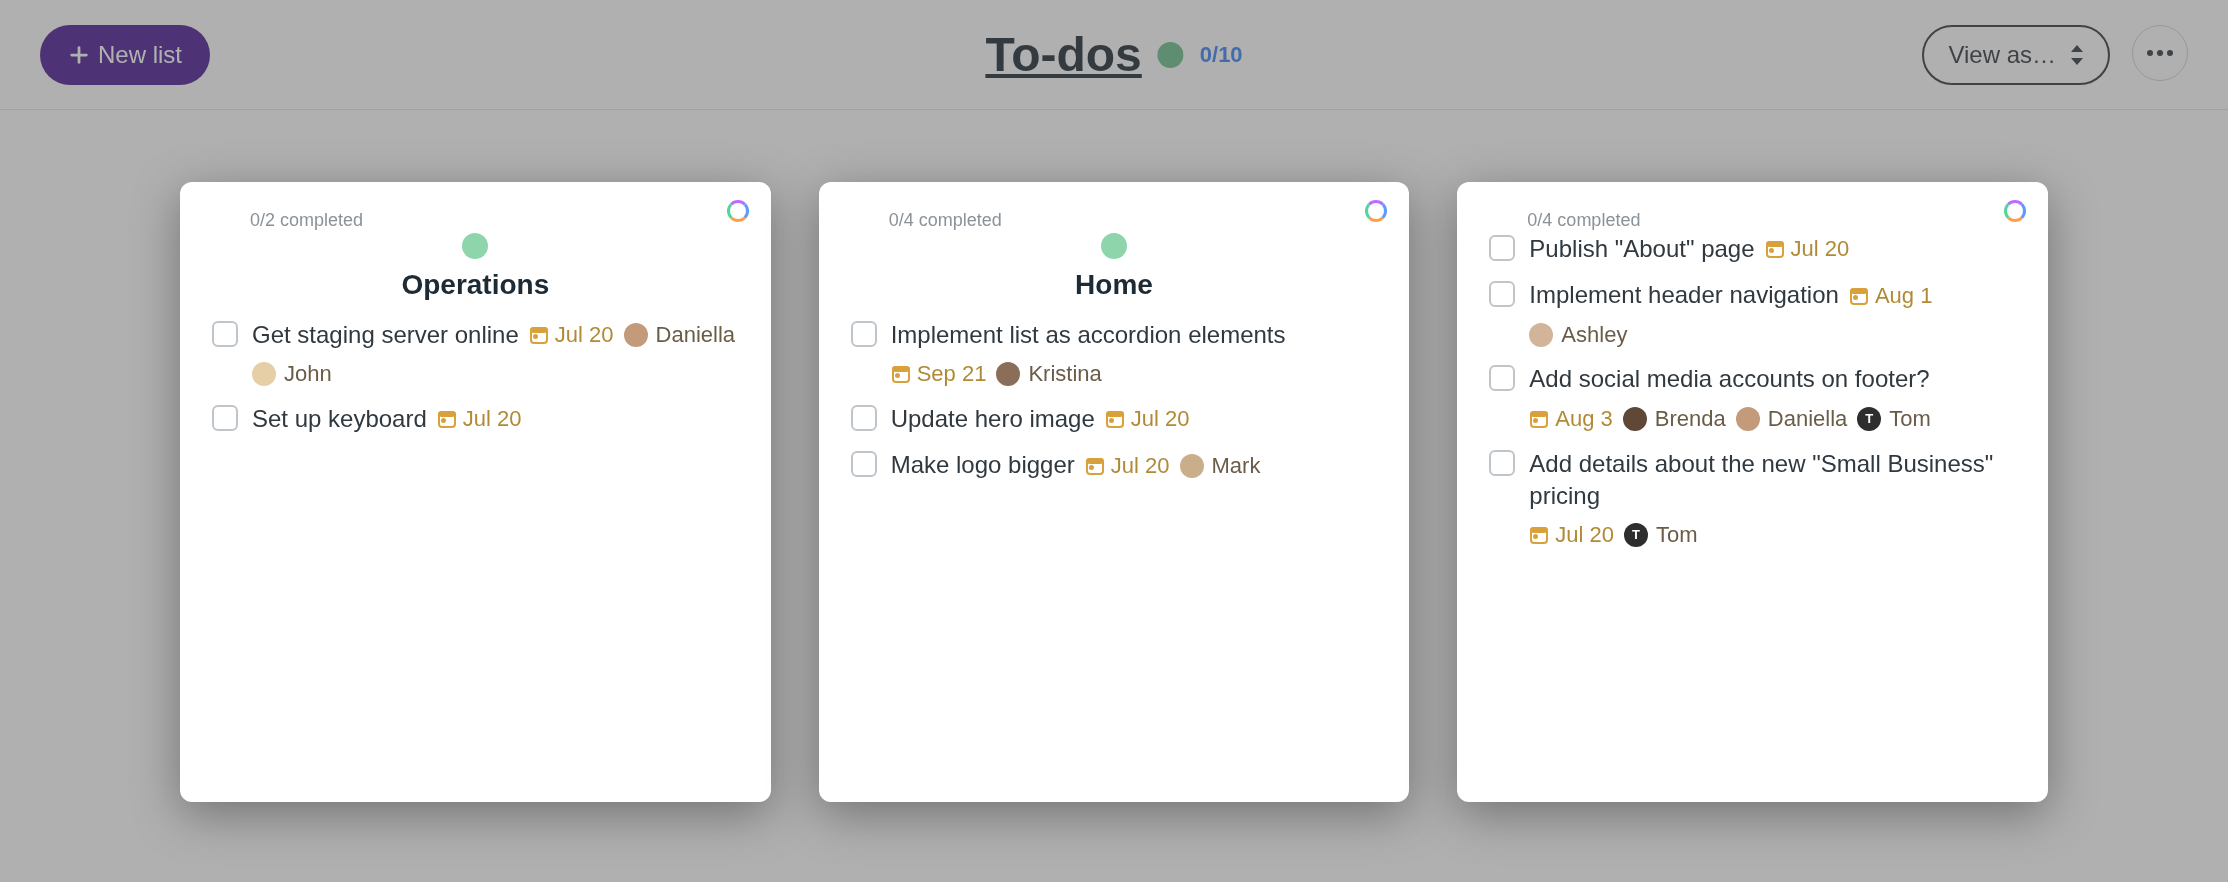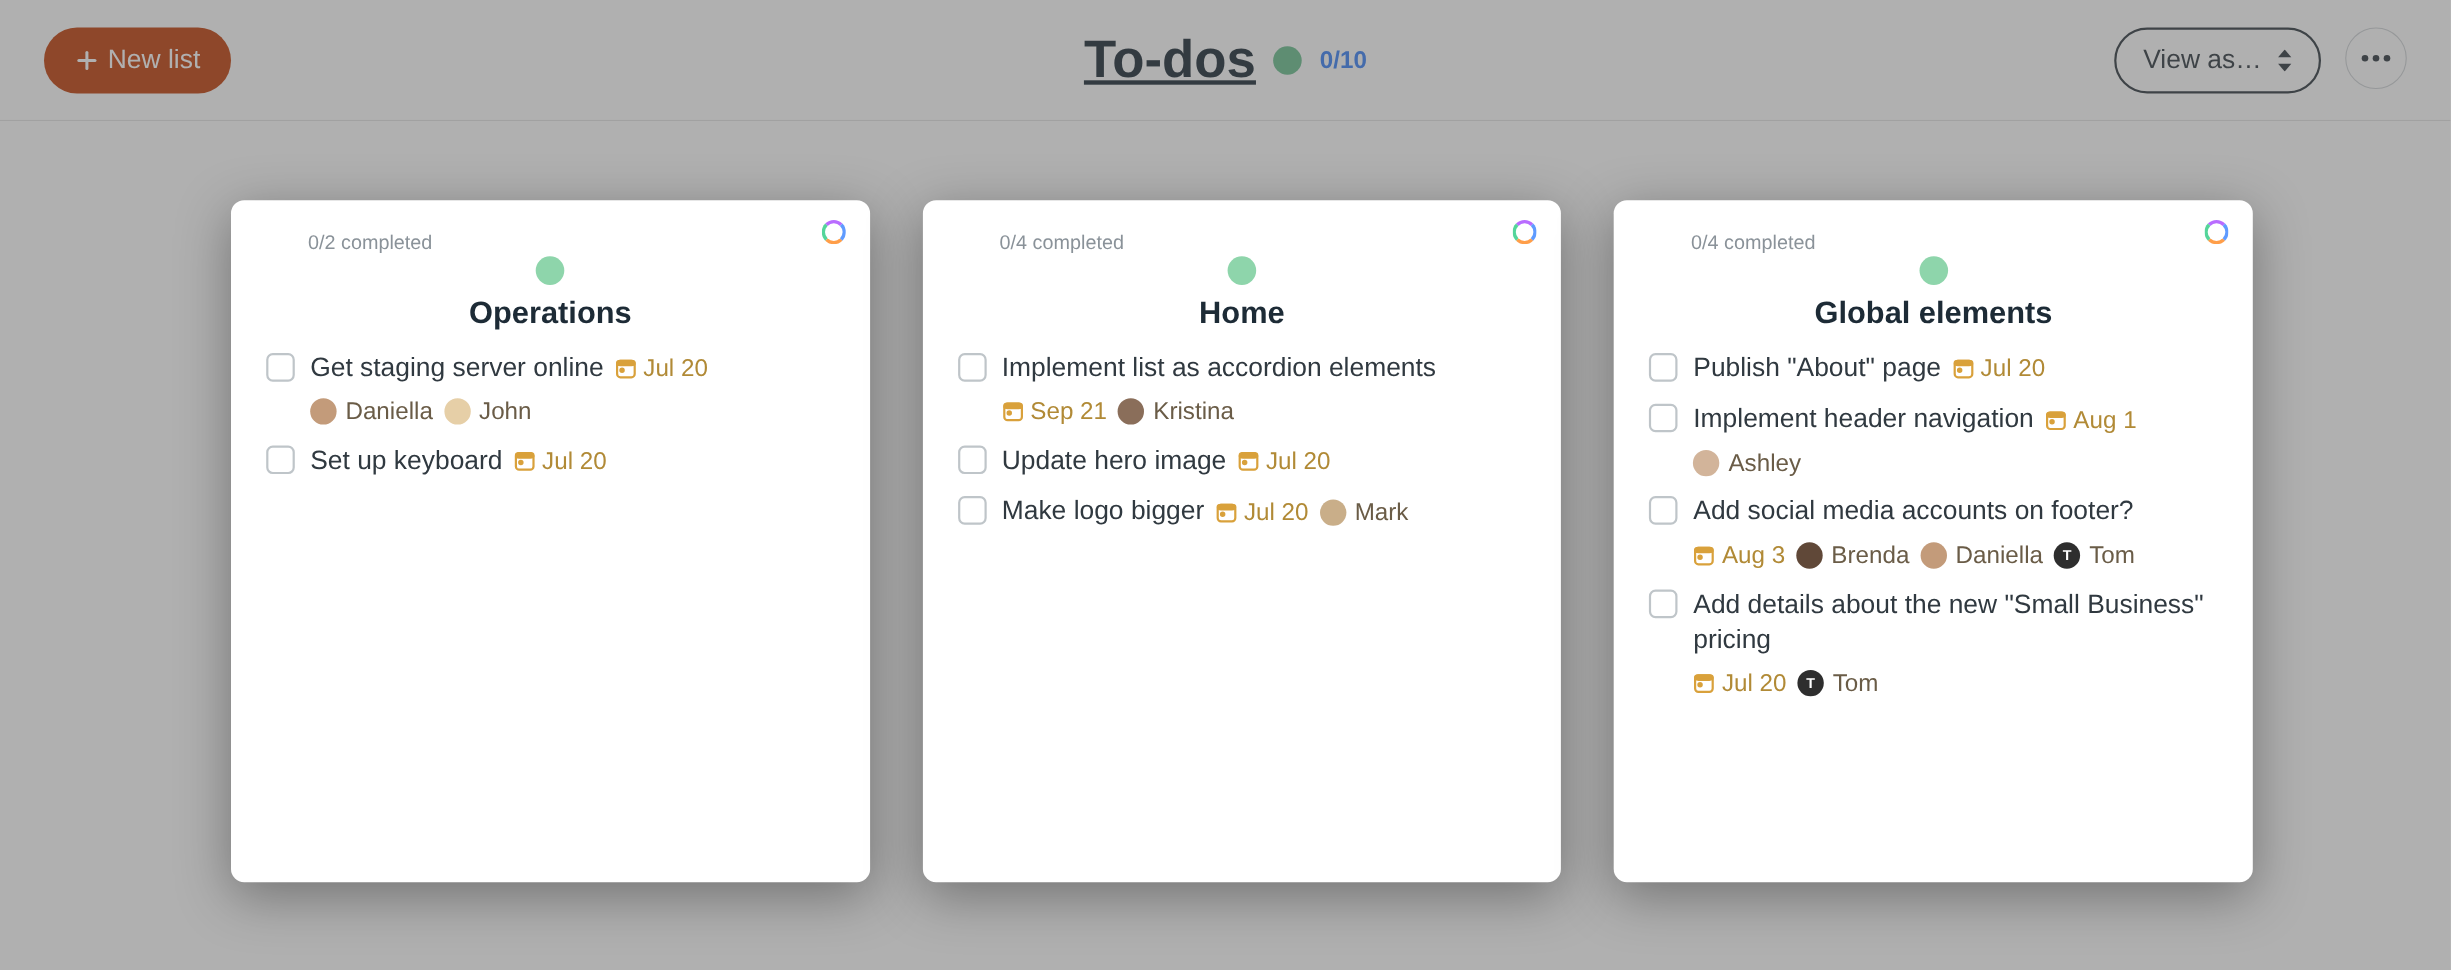--- a/index.html
+++ b/index.html
@@ -25,21 +25,21 @@
     align-items:center;
     height:110px;
     padding:0 40px;
     border-bottom:1px solid #e4e4e4;
     position:relative;
   }
   .new-list-btn{
     display:inline-flex;
     align-items:center;
     gap:8px;
-    background:#c2410c;
+    background:#4c1d95;
     color:#fff;
     font-size:24px;
     font-weight:500;
     border:none;
     border-radius:40px;
     padding:16px 28px;
     cursor:pointer;
   }
   .plus-icon{ width:22px; height:22px; }
   .plus-icon line{ stroke:#fff; stroke-width:3; stroke-linecap:round; }
@@ -101,21 +101,20 @@
     justify-content:center;
     cursor:pointer;
   }
   .dots-icon circle{ fill:#303940; }
 
   .board{
     display:flex;
     gap:48px;
     padding:72px 180px 0;
     align-items:flex-end;
-    margin-left:30px;
   }
 
   .card{
     position:relative;
     z-index:2; 
     background:#fff;
     border-radius:12px;
     width:594px;
     min-height:620px;
     padding:28px 32px 40px;
@@ -350,24 +349,20 @@
           <span class="assignee">
             <span class="avatar av-mark"></span>
             <span>Mark</span>
           </span>
         </span>
       </div>
     </div>
     <div class="card">
       <div class="card-spinner"></div>
       <div class="card-meta">0/4 completed</div>
-      <div class="card-header">
-        <span class="card-dot"></span>
-        <span class="card-title">Global elements</span>
-      </div>
       <div class="task">
         <span class="chk" role="checkbox"></span>
         <span class="task-body">
           <span class="task-text">Publish "About" page</span>
           <span class="date-chip">
             <svg class="cal-icon" viewBox="0 0 20 20">
               <rect x="2" y="3" width="16" height="15"></rect>
               <rect class="bar" x="2" y="3" width="16" height="4"></rect>
               <rect class="bar" x="5" y="10" width="3" height="3"></rect>
             </svg>

